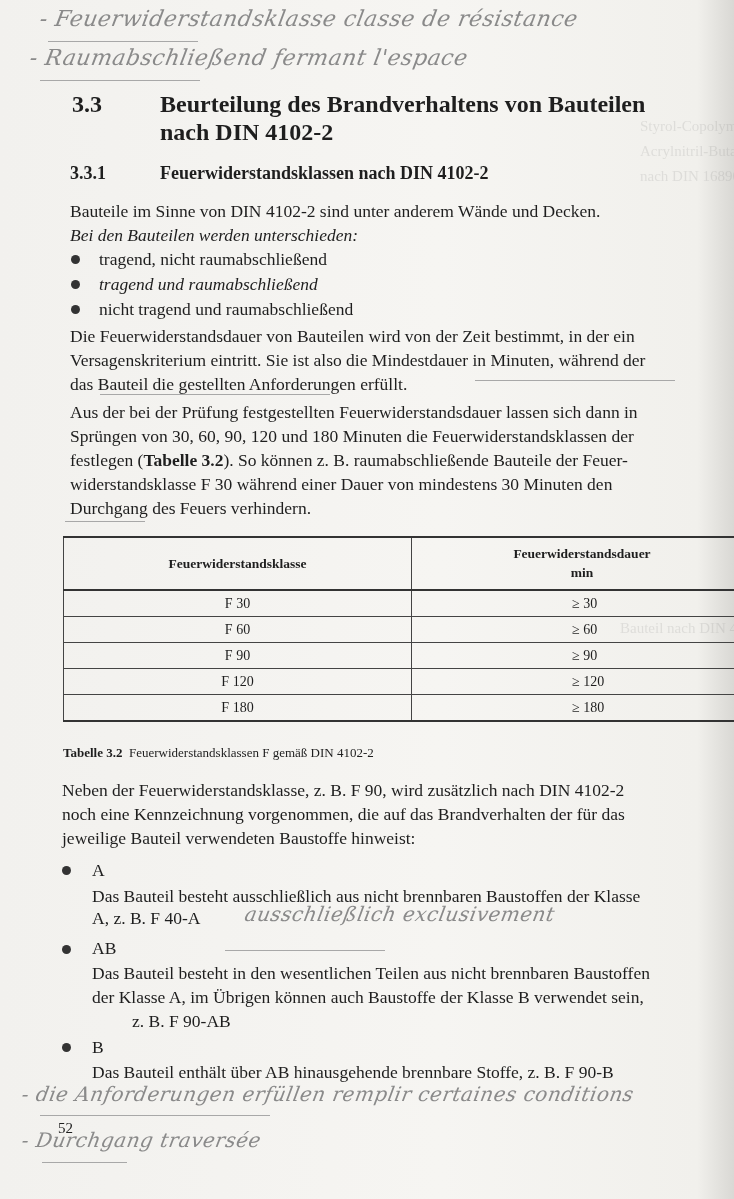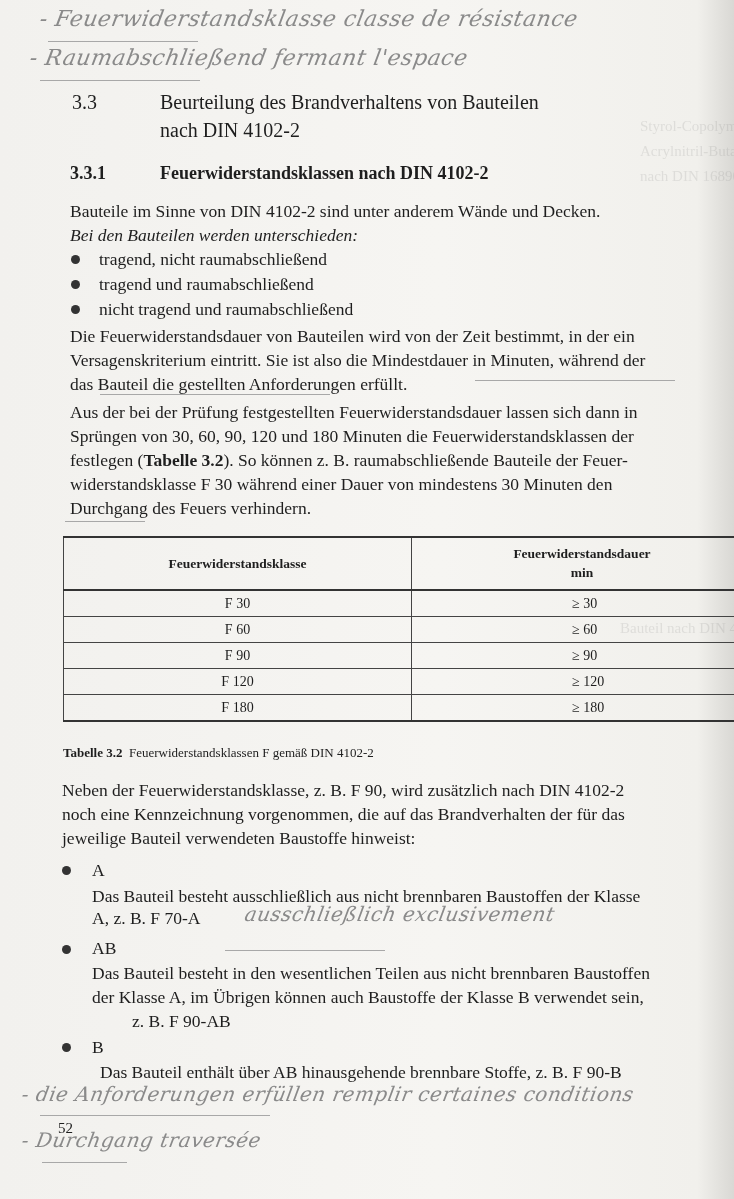--- a/index.html
+++ b/index.html
@@ -14,21 +14,21 @@
     background: linear-gradient(to right, #f2f1ee 0%, #f6f5f2 60%, #f1f0ec 95%, #d9d8d4 100%);
   }
   .bleed { position: absolute; color: rgba(120,120,120,0.16); font-size: 15px; white-space: nowrap; }
   .hand {
     position: absolute; font-family: "DejaVu Serif", serif; font-style: italic;
     color: #8a8a8a; font-size: 22px; white-space: nowrap; letter-spacing: 0.5px;
     transform: skewX(-10deg);
   }
   .hand-line { position: absolute; height: 1px; background: #a8a8a8; }
   .abs { position: absolute; white-space: nowrap; }
-  .h2 { font-weight: normal; font-size: 20px; }
+  .h2 { font-weight: bold; font-size: 24px; }
   .h3 { font-weight: bold; font-size: 18px; }
   .body { font-size: 17.5px; line-height: 24px; }
   .bullet-dot { position: absolute; width: 9px; height: 9px; border-radius: 50%; background: #333; }
   table.t {
     position: absolute; left: 63px; top: 536px; width: 690px;
     border-collapse: collapse; font-size: 14px;
     border-top: 2px solid #333; border-bottom: 2px solid #333;
   }
   table.t th { font-weight: bold; font-size: 13.5px; height: 49px; text-align: center; border-bottom: 2px solid #333; vertical-align: middle; }
   table.t td { height: 23px; text-align: center; border-bottom: 1px solid #444; }
@@ -58,21 +58,21 @@
 
   <div class="abs h3" style="left:70px;top:163px;">3.3.1</div>
   <div class="abs h3" style="left:160px;top:163px;">Feuerwiderstandsklassen nach DIN 4102-2</div>
 
   <div class="abs body" style="left:70px;top:199px;">Bauteile im Sinne von DIN 4102-2 sind unter anderem Wände und Decken.</div>
   <div class="abs body" style="left:70px;top:223px;font-style:italic;">Bei den Bauteilen werden unterschieden:</div>
 
   <div class="bullet-dot" style="left:71px;top:255px;"></div>
   <div class="abs body" style="left:99px;top:247px;">tragend, nicht raumabschließend</div>
   <div class="bullet-dot" style="left:71px;top:280px;"></div>
-  <div class="abs body" style="left:99px;top:272px;">tragend und raumabschließend</div>
+  <div class="abs body" style="left:99px;top:272px;font-style:italic;">tragend und raumabschließend</div>
   <div class="bullet-dot" style="left:71px;top:305px;"></div>
   <div class="abs body" style="left:99px;top:297px;">nicht tragend und raumabschließend</div>
 
   <div class="abs body" style="left:70px;top:324px;">Die Feuerwiderstandsdauer von Bauteilen wird von der Zeit bestimmt, in der ein</div>
   <div class="abs body" style="left:70px;top:348px;">Versagenskriterium eintritt. Sie ist also die Mindestdauer in Minuten, während der</div>
   <div class="abs body" style="left:70px;top:372px;">das Bauteil die gestellten Anforderungen erfüllt.</div>
   <div class="hand-line" style="left:100px;top:394px;width:230px;"></div>
   <div class="hand-line" style="left:475px;top:380px;width:200px;"></div>
 
   <div class="abs body" style="left:70px;top:400px;">Aus der bei der Prüfung festgestellten Feuerwiderstandsdauer lassen sich dann in</div>
@@ -123,32 +123,32 @@
     <span>Feuerwiderstandsklassen F gemäß DIN 4102-2</span>
   </div>
 
   <div class="abs body" style="left:62px;top:778px;">Neben der Feuerwiderstandsklasse, z. B. F 90, wird zusätzlich nach DIN 4102-2</div>
   <div class="abs body" style="left:62px;top:826px;">jeweilige Bauteil verwendeten Baustoffe hinweist:</div>
   <div class="abs body" style="left:62px;top:802px;">noch eine Kennzeichnung vorgenommen, die auf das Brandverhalten der für das</div>
 
   <div class="bullet-dot" style="left:62px;top:866px;"></div>
   <div class="abs body" style="left:92px;top:858px;">A</div>
   <div class="abs body" style="left:92px;top:884px;">Das Bauteil besteht ausschließlich aus nicht brennbaren Baustoffen der Klasse</div>
-  <div class="abs body" style="left:92px;top:906px;">A, z. B. F 70-A</div>
+  <div class="abs body" style="left:92px;top:906px;">A, z. B. F 40-A</div>
   <div class="hand" style="left:245px;top:902px;font-size:20px;">ausschließlich  exclusivement</div>
   <div class="hand-line" style="left:225px;top:950px;width:160px;"></div>
 
   <div class="bullet-dot" style="left:62px;top:945px;"></div>
   <div class="abs body" style="left:92px;top:936px;">AB</div>
   <div class="abs body" style="left:92px;top:961px;">Das Bauteil besteht in den wesentlichen Teilen aus nicht brennbaren Baustoffen</div>
   <div class="abs body" style="left:92px;top:985px;">der Klasse A, im Übrigen können auch Baustoffe der Klasse B verwendet sein,</div>
   <div class="abs body" style="left:100px;top:1009px;margin-left:32px;">z. B. F 90-AB</div>
 
   <div class="bullet-dot" style="left:62px;top:1043px;"></div>
   <div class="abs body" style="left:92px;top:1035px;">B</div>
-  <div class="abs body" style="left:92px;top:1060px;margin-left:8px;">Das Bauteil enthält über AB hinausgehende brennbare Stoffe, z. B. F 90-B</div>
+  <div class="abs body" style="left:92px;top:1060px;">Das Bauteil enthält über AB hinausgehende brennbare Stoffe, z. B. F 90-B</div>
 
   <div class="hand" style="left:22px;top:1082px;font-size:20px;">- die Anforderungen erfüllen  remplir certaines conditions</div>
   <div class="hand-line" style="left:40px;top:1115px;width:230px;"></div>
   <div class="abs" style="left:58px;top:1120px;font-size:15px;">52</div>
   <div class="hand" style="left:22px;top:1128px;font-size:20px;">- Durchgang  traversée</div>
   <div class="hand-line" style="left:42px;top:1162px;width:85px;"></div>
 </div>
 
 </body></html>

